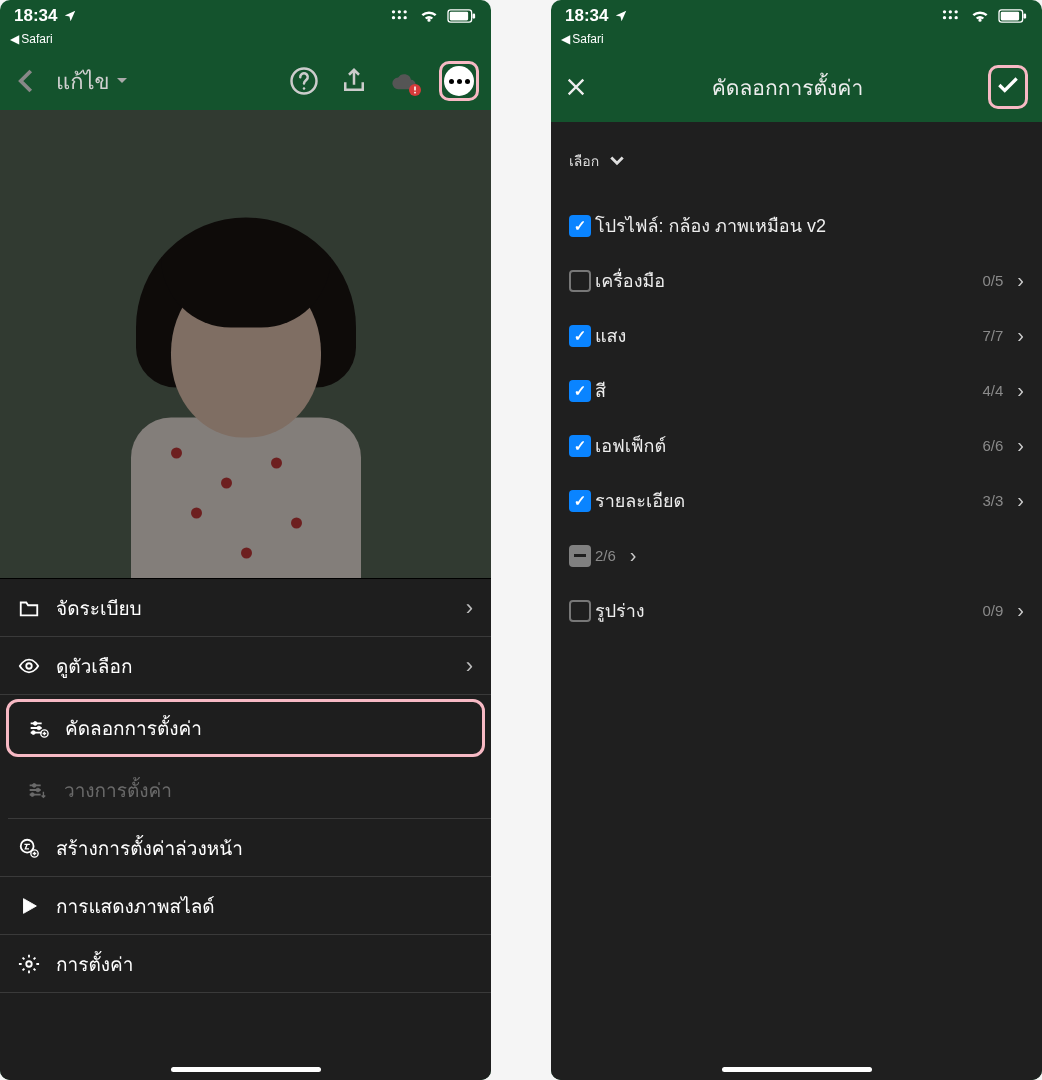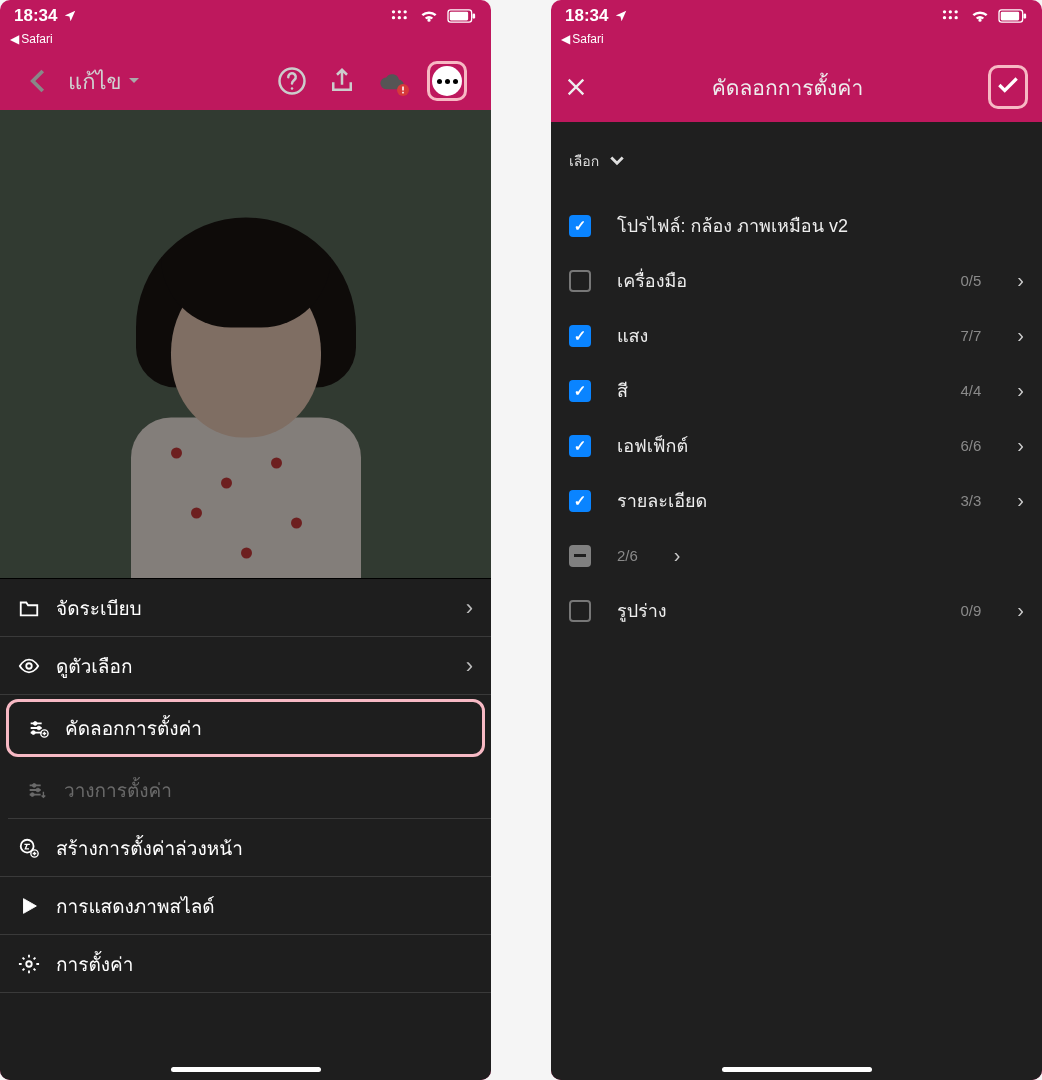--- a/index.html
+++ b/index.html
@@ -9,21 +9,21 @@
     width: 1042px;
     height: 1080px;
     display: flex;
     gap: 60px;
     justify-content: center;
     color: #fff;
   }
   .phone {
     width: 491px;
     height: 1080px;
-    background: #be185d;
+    background: #14532d;
     border-radius: 10px;
     position: relative;
     overflow: hidden;
     display: flex;
     flex-direction: column;
   }
   .status-bar {
     height: 32px;
     display: flex;
     align-items: center;
@@ -37,21 +37,21 @@
   .safari-back {
     font-size: 12px;
     padding: 0 14px 6px 10px;
     display:flex; align-items:center; gap:2px;
     color:#fff;
   }
   .nav-bar {
     height: 58px;
     display:flex;
     align-items:center;
-    padding: 0 24px;
+    padding: 0 12px;
     justify-content: space-between;
   }
   .nav-left { display:flex; align-items:center; gap:14px; }
   .nav-title { font-size:22px; color:#d0d0d0; display:flex; align-items:center; gap:6px; }
   .nav-right { display:flex; align-items:center; gap:20px; }
   .icon-btn { width:30px; height:30px; display:flex; align-items:center; justify-content:center; position:relative; }
   .highlight-box {
     border:3px solid #f7b9c4;
     border-radius:10px;
     padding:2px;
@@ -106,21 +106,21 @@
   .nav-bar2 {
     height:70px; display:flex; align-items:center; justify-content:space-between; padding:0 14px;
   }
   .nav-title2 { font-size:21px; color:#eee; text-align:center; flex:1; }
   .confirm-hl { border:3px solid #f7b9c4; border-radius:10px; padding:4px; }
   .content2 {
     flex:1; background:#1f1f1f; padding:20px 14px;
   }
   .select-row { display:flex; align-items:center; gap:10px; font-size:14px; color:#ddd; padding:8px 4px 26px 4px;}
   .setting-row {
-    height:55px; display:flex; align-items:center; gap:26px; padding:0 4px;
+    height:55px; display:flex; align-items:center; gap:4px; padding:0 4px;
     font-size:18px; color:#eee;
   }
   .setting-row .label { flex:1; }
   .setting-row .count { color:#8a8a8a; font-size:15px; margin-right:10px;}
   .setting-row .chev2 { color:#ccc; font-size:20px; }
   .cb {
     width:22px; height:22px; border-radius:4px; flex-shrink:0;
     display:flex; align-items:center; justify-content:center;
   }
   .cb.checked { background:#0a84ff; }

